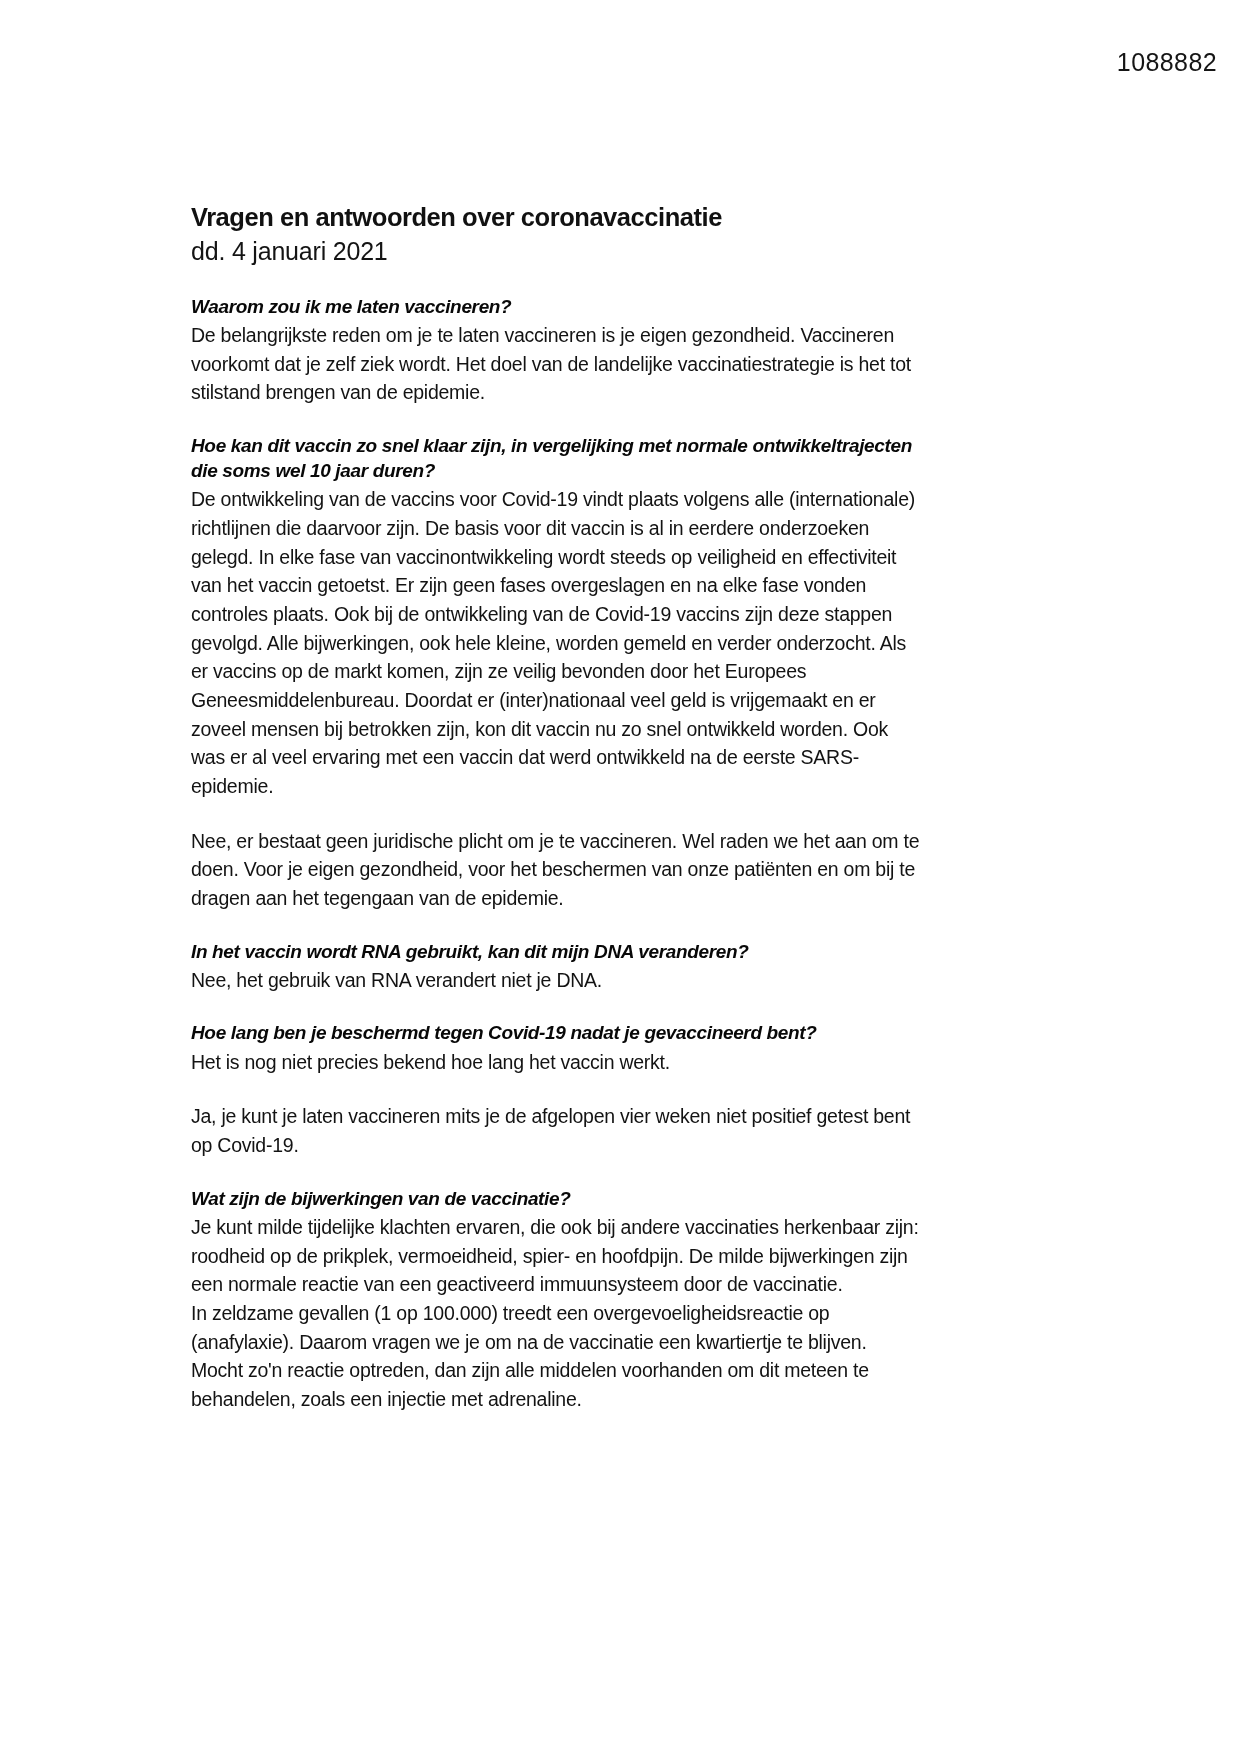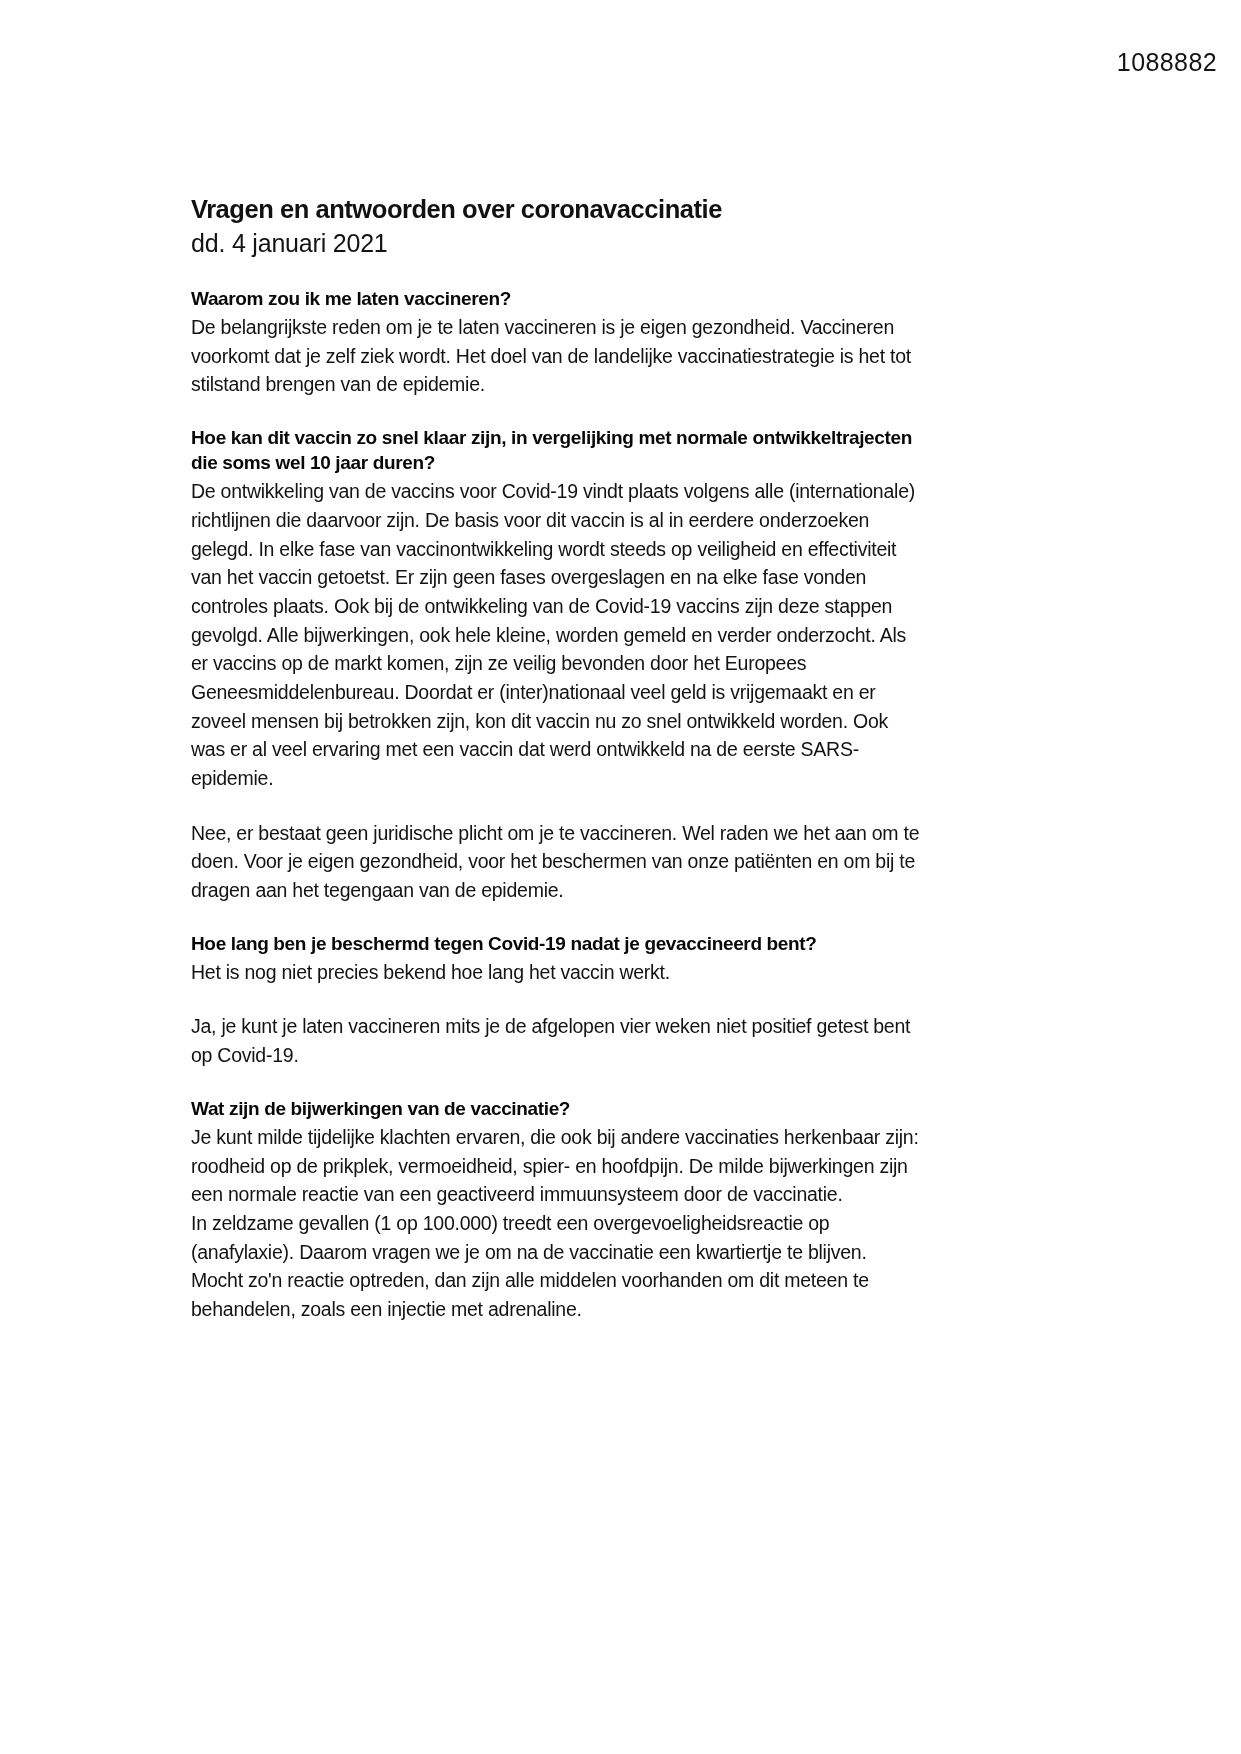--- a/index.html
+++ b/index.html
@@ -34,21 +34,21 @@
     position: absolute;
     left: 191px;
     top: 186px;
     width: 730px;
   }
   .doc-title {
     font-size: 25.5px;
     font-weight: bold;
     letter-spacing: -0.45px;
     color: #111111;
-    margin: 8px 0 3px 0;
+    margin: 16px 0 3px 0;
     line-height: 1.18;
   }
   .doc-date {
     font-size: 25px;
     letter-spacing: -0.2px;
     color: #141414;
     margin: 0 0 2px 0;
     line-height: 1.3;
   }
   .doc-note {
@@ -62,20 +62,21 @@
   .qa-block {
     margin-top: 26px;
   }
   .qa-question {
     font-size: 19px;
     font-weight: bold;
     letter-spacing: -0.35px;
     color: #080808;
     margin: 0 0 2px 0;
     line-height: 1.33;
+    font-style: italic;
   }
   .qa-answer {
     font-size: 19.5px;
     letter-spacing: -0.25px;
     color: #131313;
     margin: 0;
     line-height: 1.47;
     text-align: left;
   }
   .qa-answer + .qa-answer {
@@ -102,20 +103,24 @@
           <div class="qa-answer">De belangrijkste reden om je te laten vaccineren is je eigen gezondheid. Vaccineren voorkomt dat je zelf ziek wordt. Het doel van de landelijke vaccinatiestrategie is het tot stilstand brengen van de epidemie.</div>
         </div>
         <div class="qa-block">
           <div class="qa-question">Hoe kan dit vaccin zo snel klaar zijn, in vergelijking met normale ontwikkeltrajecten die soms wel 10 jaar duren?</div>
           <div class="qa-answer">De ontwikkeling van de vaccins voor Covid-19 vindt plaats volgens alle (internationale) richtlijnen die daarvoor zijn. De basis voor dit vaccin is al in eerdere onderzoeken gelegd. In elke fase van vaccinontwikkeling wordt steeds op veiligheid en effectiviteit van het vaccin getoetst. Er zijn geen fases overgeslagen en na elke fase vonden controles plaats. Ook bij de ontwikkeling van de Covid-19 vaccins zijn deze stappen gevolgd. Alle bijwerkingen, ook hele kleine, worden gemeld en verder onderzocht. Als er vaccins op de markt komen, zijn ze veilig bevonden door het Europees Geneesmiddelenbureau. Doordat er (inter)nationaal veel geld is vrijgemaakt en er zoveel mensen bij betrokken zijn, kon dit vaccin nu zo snel ontwikkeld worden. Ook was er al veel ervaring met een vaccin dat werd ontwikkeld na de eerste SARS-epidemie.</div>
         </div>
         <div class="qa-block">
           <div class="qa-answer">Nee, er bestaat geen juridische plicht om je te vaccineren. Wel raden we het aan om te doen. Voor je eigen gezondheid, voor het beschermen van onze patiënten en om bij te dragen aan het tegengaan van de epidemie.</div>
         </div>
         <div class="qa-block">
+          <div class="qa-question">In het vaccin wordt RNA gebruikt, kan dit mijn DNA veranderen?</div>
+          <div class="qa-answer">Nee, het gebruik van RNA verandert niet je DNA.</div>
+        </div>
+        <div class="qa-block">
           <div class="qa-question">Hoe lang ben je beschermd tegen Covid-19 nadat je gevaccineerd bent?</div>
           <div class="qa-answer">Het is nog niet precies bekend hoe lang het vaccin werkt.</div>
         </div>
         <div class="qa-block">
           <div class="qa-answer">Ja, je kunt je laten vaccineren mits je de afgelopen vier weken niet positief getest bent op Covid-19.</div>
         </div>
         <div class="qa-block">
           <div class="qa-question">Wat zijn de bijwerkingen van de vaccinatie?</div>
           <div class="qa-answer">Je kunt milde tijdelijke klachten ervaren, die ook bij andere vaccinaties herkenbaar zijn: roodheid op de prikplek, vermoeidheid, spier- en hoofdpijn. De milde bijwerkingen zijn een normale reactie van een geactiveerd immuunsysteem door de vaccinatie.</div>
           <div class="qa-answer">In zeldzame gevallen (1 op 100.000) treedt een overgevoeligheidsreactie op (anafylaxie). Daarom vragen we je om na de vaccinatie een kwartiertje te blijven. Mocht zo'n reactie optreden, dan zijn alle middelen voorhanden om dit meteen te behandelen, zoals een injectie met adrenaline.</div>

